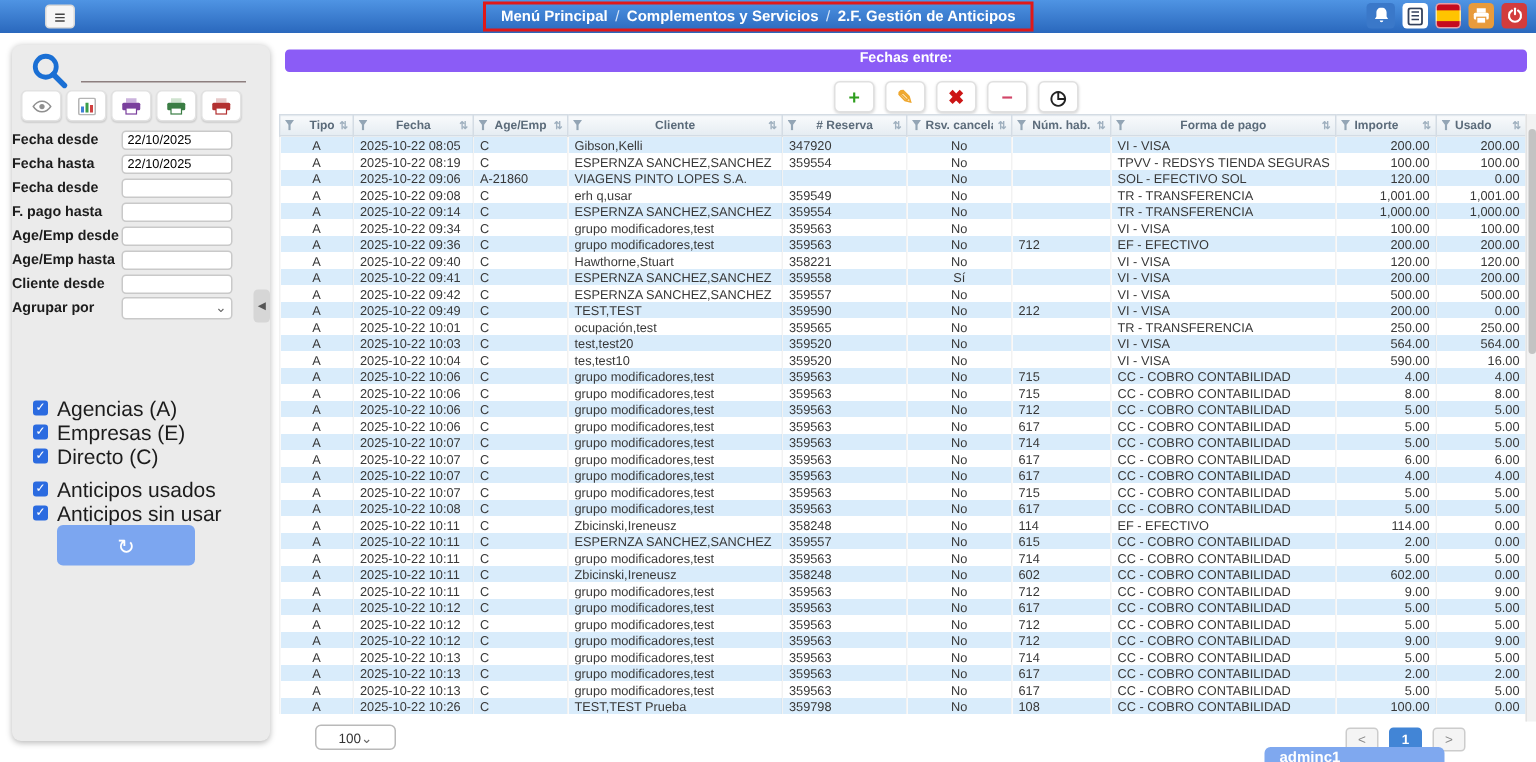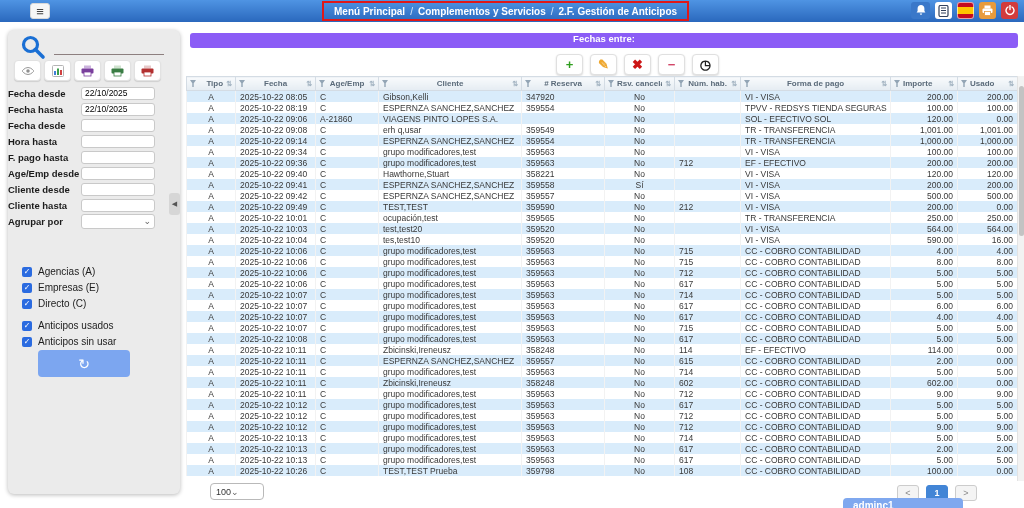--- a/index.html
+++ b/index.html
@@ -46,21 +46,21 @@
   .finput,.fselect{width:66px;height:11px;border:1px solid #c9c9c9;border-radius:3px;
           font-size:8.5px;padding:0 3px;background:#fff;font-family:"Liberation Sans",sans-serif}
   .fselect{display:flex;align-items:center;justify-content:flex-end;height:13px;box-sizing:content-box}
   .chev{color:#666;font-size:9px;line-height:6px}
   .checks{position:absolute;left:14px}
   .checks-0{top:234px}
   .checks-1{top:288px}
   .crow{display:flex;align-items:center;gap:6px;height:15px;margin-bottom:1px;cursor:pointer}
   .cbox{width:10px;height:10px;background:#2b6be0;border-radius:2px;color:#fff;font-size:8px;
         line-height:10px;text-align:center;flex:none}
-  .clabel{font-size:10px;color:#1c1c1c}
+  .clabel{font-size:14px;color:#1c1c1c}
   .refresh{position:absolute;left:30px;top:320px;width:92px;height:27px;background:#7ca6f0;
            border:none;border-radius:4px;color:#fff;font-size:14px;line-height:1;cursor:pointer}
   .collapse{position:absolute;left:169px;top:193px;width:11px;height:22px;background:#d6d6d6;
             border-radius:3px;display:flex;align-items:center;justify-content:center;
             font-size:7px;color:#555;cursor:pointer}
 
   
   .infobar{position:absolute;left:190px;top:33px;width:828px;height:15px;background:#8b5cf6;
            border-radius:3px;color:#fff;font-size:9.5px;display:flex;
            justify-content:center;gap:4px;white-space:nowrap}
@@ -90,21 +90,21 @@
   tbody tr:nth-child(odd){background:#d9ecfb}
   .td-center{text-align:center}
   .td-right{text-align:right}
 
   .vscroll{position:absolute;left:1017px;top:76px;width:7px;height:405px;background:#f2f2f2;
            border-left:1px solid #e3e3e3;cursor:pointer}
   .vthumb{position:absolute;left:1px;top:10px;width:5px;height:150px;background:#c3c3c3;border-radius:3px}
 
   .pagesize{position:absolute;left:210px;top:483px;width:42px;height:15px;border:1px solid #b9b9b9;
             border-radius:4px;background:#fff;font-size:9px;color:#333;display:flex;align-items:center;
-            justify-content:flex-start;padding:0 5px;cursor:pointer}
+            justify-content:center;padding:0 5px;cursor:pointer}
   .pagination{position:absolute;left:897px;top:485px;display:flex;gap:7px}
   .pbtn{width:22px;height:16px;background:#f4f4f4;border:1px solid #ccc;border-radius:3px;
         font-size:9px;color:#888;display:flex;align-items:center;justify-content:center;
         padding:0;cursor:pointer}
   .pactive{background:#4285d6;color:#fff;border-color:#4285d6;font-weight:bold}
   .usertip{position:absolute;left:843px;top:498px;width:120px;height:16px;background:#7fa8ef;
            border-radius:4px;color:#fff;font-size:10px;font-weight:bold;padding:2px 0 0 10px;
            box-sizing:border-box}
 </style>
 </head>
@@ -208,37 +208,33 @@
       </div>
       <div class="frow">
         <label class="flabel">Fecha hasta</label>
         <input class="finput" value="22/10/2025" style="">
       </div>
       <div class="frow">
         <label class="flabel">Fecha desde</label>
         <input class="finput" style="">
       </div>
       <div class="frow">
-        <label class="flabel">Hora hasta</label>
-        <input class="finput" style="">
-      </div>
-      <div class="frow">
         <label class="flabel">F. pago hasta</label>
         <input class="finput" style="">
       </div>
       <div class="frow">
         <label class="flabel">Age/Emp desde</label>
         <input class="finput" style="">
       </div>
       <div class="frow">
+        <label class="flabel">Age/Emp hasta</label>
+        <input class="finput" style="">
+      </div>
+      <div class="frow">
         <label class="flabel">Cliente desde</label>
-        <input class="finput" style="">
-      </div>
-      <div class="frow">
-        <label class="flabel">Cliente hasta</label>
         <input class="finput" style="">
       </div>
       <div class="frow">
         <label class="flabel">Agrupar por</label>
         <div class="fselect">
           <span class="chev">⌄</span>
         </div>
       </div>
     </div>
 

